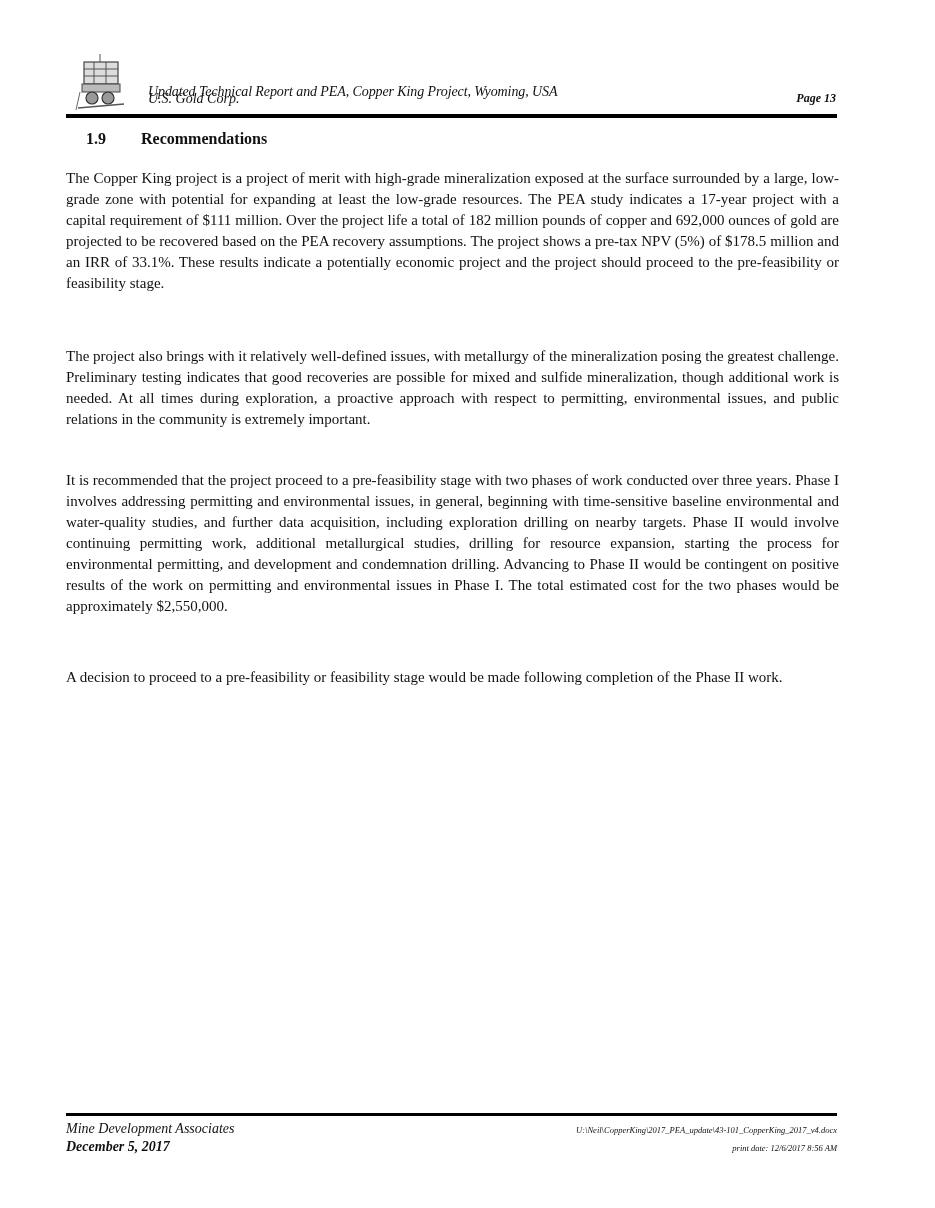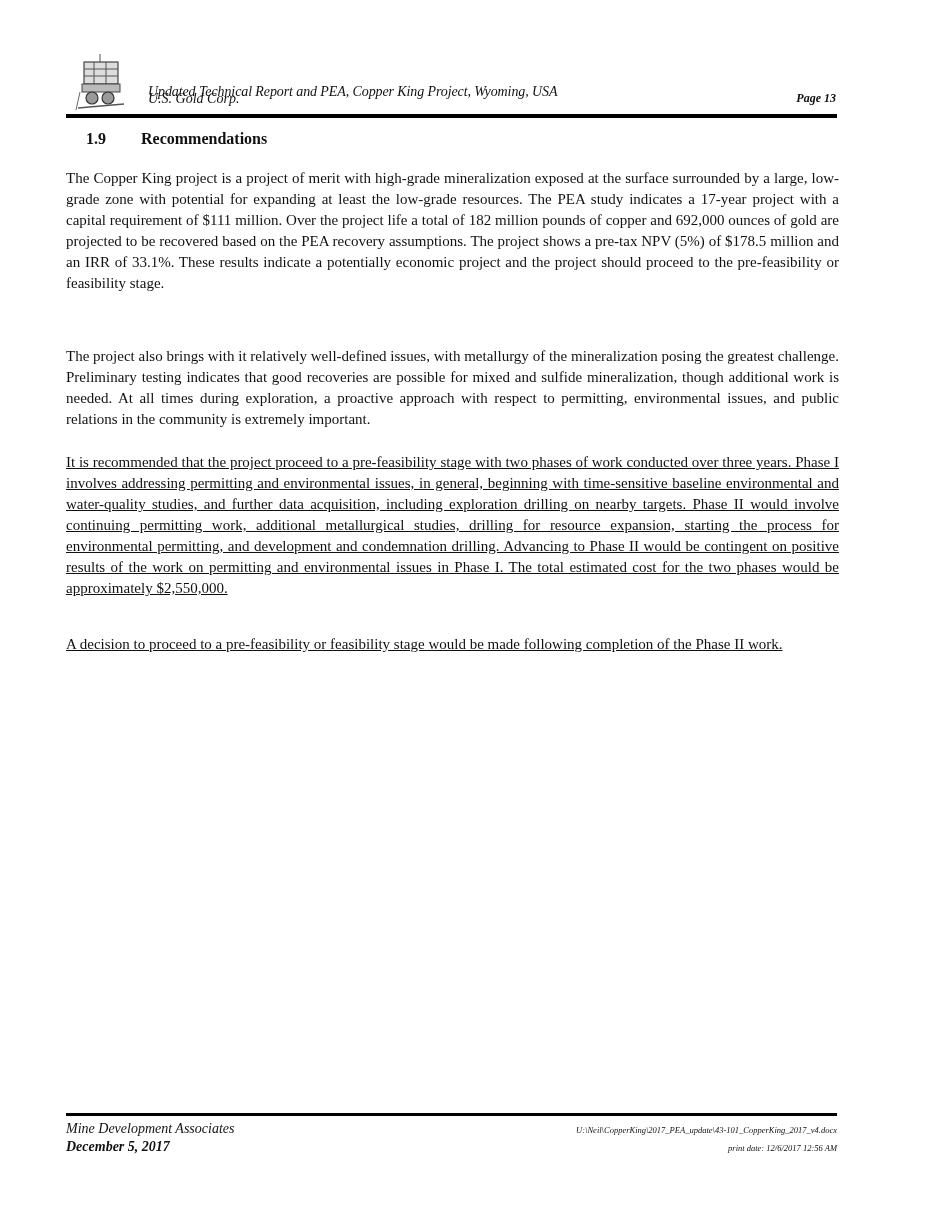--- a/index.html
+++ b/index.html
@@ -7,22 +7,22 @@
     .logo { position: absolute; left: 70px; top: 52px; width: 62px; height: 62px; }
     .hdr-title { position: absolute; left: 148px; top: 84px; font-style: italic; font-weight: normal; font-size: 14px; letter-spacing: -0.1px; }
     .hdr-company { position: absolute; left: 148px; top: 91px; font-style: italic; font-weight: normal; font-size: 14px; }
     .hdr-page { position: absolute; right: 99px; top: 91px; font-style: italic; font-weight: bold; font-size: 12px; }
     .hdr-rule { position: absolute; left: 66px; top: 114px; width: 771px; height: 4px; background: #000; }
     .section-heading { position: absolute; left: 66px; top: 130px; font-weight: bold; font-size: 16px; margin-left: 20px; }
     .section-heading .num { display: inline-block; width: 55px; }
     .body-text { position: absolute; left: 66px; width: 773px; font-size: 15px; line-height: 21px; text-align: justify; margin: 0; }
     .p1 { top: 168px; }
     .p2 { top: 346px; }
-    .p3 { top: 452px; text-decoration: underline; }
-    .p4 { top: 634px; text-decoration: underline; }
+    .p3 { top: 470px; }
+    .p4 { top: 667px; }
     .ftr-rule { position: absolute; left: 66px; top: 1113px; width: 771px; height: 3px; background: #000; }
     .ftr-org { position: absolute; left: 66px; top: 1121px; font-style: italic; font-weight: normal; font-size: 14px; }
     .ftr-date { position: absolute; left: 66px; top: 1139px; font-style: italic; font-weight: bold; font-size: 14px; }
     .ftr-path { position: absolute; right: 98px; top: 1125px; font-style: italic; font-size: 8.5px; }
     .ftr-print { position: absolute; right: 98px; top: 1143px; font-style: italic; font-size: 8.5px; }
   </style>
 </head>
 <body>
 
 <div class="logo">
@@ -51,13 +51,13 @@
 
 <p class="body-text p1">The Copper King project is a project of merit with high-grade mineralization exposed at the surface surrounded by a large, low-grade zone with potential for expanding at least the low-grade resources.  The PEA study indicates a 17-year project with a capital requirement of $111 million.  Over the project life a total of 182 million pounds of copper and 692,000 ounces of gold are projected to be recovered based on the PEA recovery assumptions.  The project shows a pre-tax NPV (5%) of $178.5 million and an IRR of 33.1%.  These results indicate a potentially economic project and the project should proceed to the pre-feasibility or feasibility stage.</p>
 <p class="body-text p2">The project also brings with it relatively well-defined issues, with metallurgy of the mineralization posing the greatest challenge.  Preliminary testing indicates that good recoveries are possible for mixed and sulfide mineralization, though additional work is needed.  At all times during exploration, a proactive approach with respect to permitting, environmental issues, and public relations in the community is extremely important.</p>
 <p class="body-text p3">It is recommended that the project proceed to a pre-feasibility stage with two phases of work conducted over three years.  Phase I involves addressing permitting and environmental issues, in general, beginning with time-sensitive baseline environmental and water-quality studies, and further data acquisition, including exploration drilling on nearby targets.  Phase II would involve continuing permitting work, additional metallurgical studies, drilling for resource expansion, starting the process for environmental permitting, and development and condemnation drilling.  Advancing to Phase II would be contingent on positive results of the work on permitting and environmental issues in Phase I.  The total estimated cost for the two phases would be approximately $2,550,000.</p>
 <p class="body-text p4">A decision to proceed to a pre-feasibility or feasibility stage would be made following completion of the Phase II work.</p>
 
 <div class="ftr-rule"></div>
 <div class="ftr-org">Mine Development Associates</div>
 <div class="ftr-date">December 5, 2017</div>
 <div class="ftr-path">U:\Neil\CopperKing\2017_PEA_update\43-101_CopperKing_2017_v4.docx</div>
-<div class="ftr-print">print date: 12/6/2017 12:56 AM</div>
+<div class="ftr-print">print date: 12/6/2017 8:56 AM</div>
 
 </body></html>

